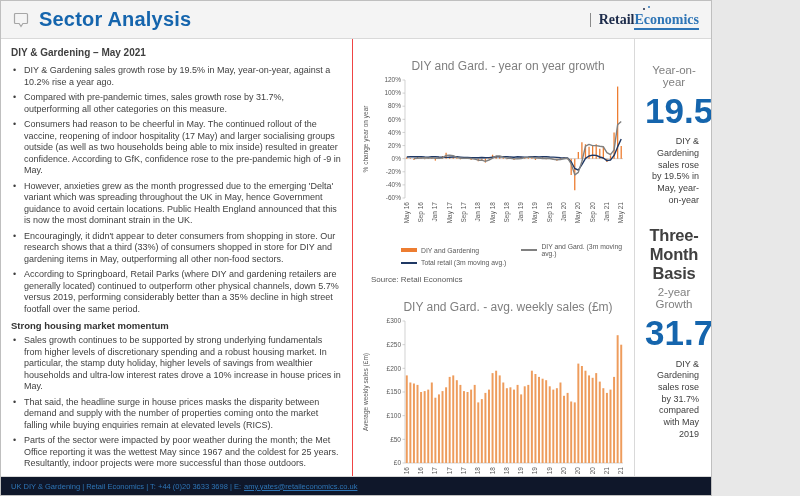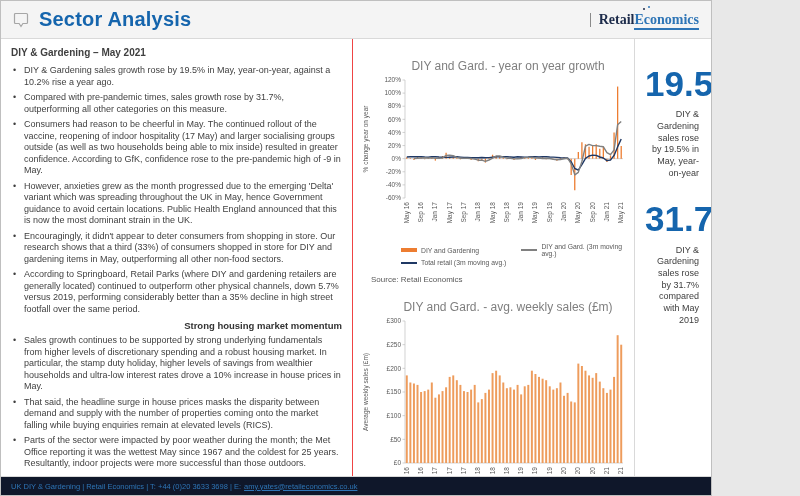--- a/index.html
+++ b/index.html
@@ -26,21 +26,21 @@
   .col-left{width:352px;flex:0 0 352px;border-right:1px solid #ef4444;
     padding:8px 10px 0 10px;overflow:hidden;}
   .col-mid{width:282px;flex:0 0 282px;border-right:1px solid #d9d9d9;
     padding:20px 5px 0 6px;overflow:hidden;}
   .col-right{flex:1;padding:22px 8px 0 10px;text-align:center;overflow:hidden;}
   
   .left-heading{font-size:10px;font-weight:bold;color:#3f3f3f;margin:0 0 7px 0;}
   .bullet{display:flex;gap:7px;margin-bottom:4px;font-size:9px;line-height:1.28;color:#3f3f3f;}
   .bullet-glyph{flex:0 0 6px;padding-left:2px;}
   .bullet-text{flex:1;}
-  .subhead{font-size:9.5px;font-weight:bold;color:#333;margin:5px 0 4px 0;text-align:right;}
+  .subhead{font-size:9.5px;font-weight:bold;color:#333;margin:5px 0 4px 0;}
   
   .chart-block{margin-bottom:14px;}
   .chart-title{text-align:center;font-size:12px;color:#7f7f7f;margin:0 0 1px 28px;}
   .legend{display:grid;grid-template-columns:1.1fr 1fr;column-gap:2px;row-gap:2px;
     padding-left:42px;margin-top:1px;}
   .legend-item{display:flex;align-items:center;gap:4px;font-size:6.8px;color:#595959;}
   .legend-swatch{width:16px;flex:0 0 16px;}
   .chart-source{font-size:8px;color:#595959;margin-top:9px;padding-left:12px;text-align:left;line-height:1.35;}
   
   .stat-title{font-size:16.5px;font-weight:bold;color:#404040;letter-spacing:-.2px;}
@@ -340,24 +340,27 @@
               <rect x="257.66" y="20.2" width="1.97" height="127.8" fill="#EE9C5C"></rect>
               <rect x="261.23" y="29.7" width="1.97" height="118.3" fill="#EE9C5C"></rect>
               <text x="9" y="77" text-anchor="middle" font-size="6.5" fill="#595959" transform="rotate(-90 9 77)">Average weekly sales (£m)</text>
             </svg></div>
 
       </div>
     </div>
 
     <div class="col-right">
       <div>
+        <div class="stat-sub">Year-on-year</div>
         <div class="stat-value">19.5%</div>
         <div class="stat-caption">DIY &amp; Gardening sales rose by 19.5% in May, year-on-year</div>
       </div>
       <div>
+        <div class="stat-title">Three-Month Basis</div>
+        <div class="stat-sub">2-year Growth</div>
         <div class="stat-value">31.7%</div>
         <div class="stat-caption">DIY &amp; Gardening sales rose by 31.7% compared with May 2019</div>
       </div>
     </div>
 
   </div>
 
   <div class="footer">
     <span>UK DIY &amp; Gardening | Retail Economics | T: +44 (0)20 3633 3698 | E:</span>
     <a href="#">amy.yates@retaileconomics.co.uk</a>

